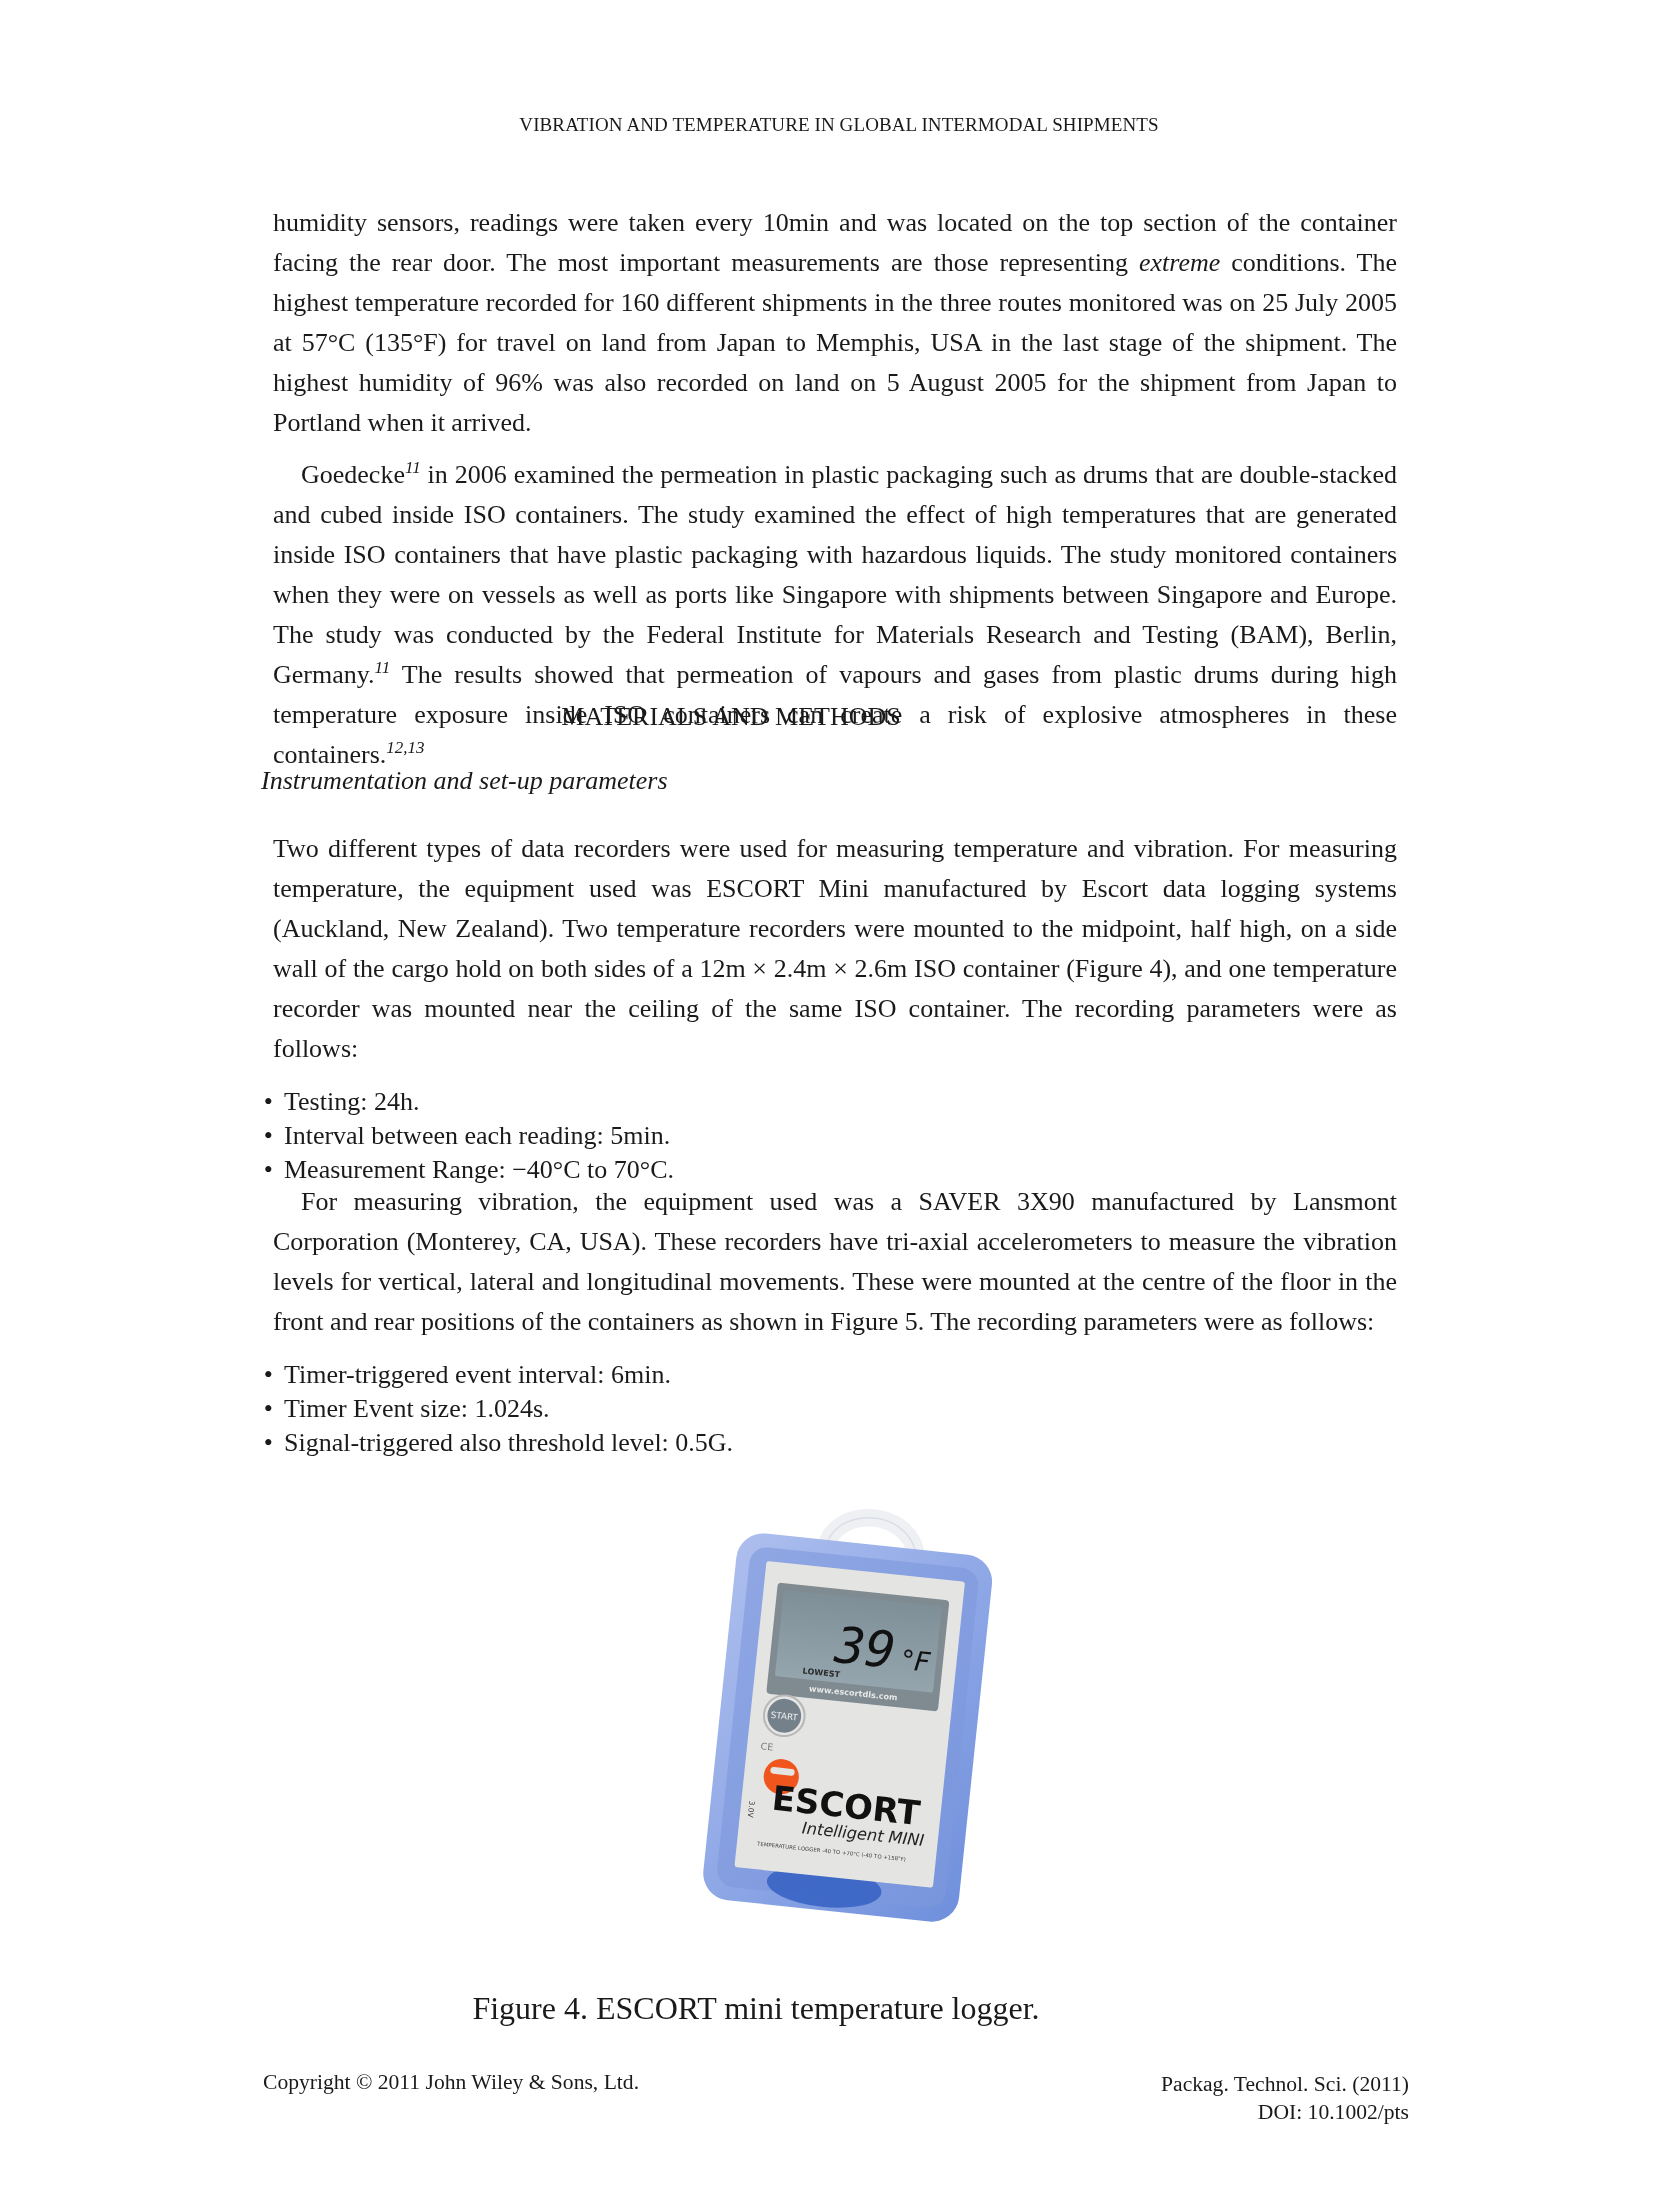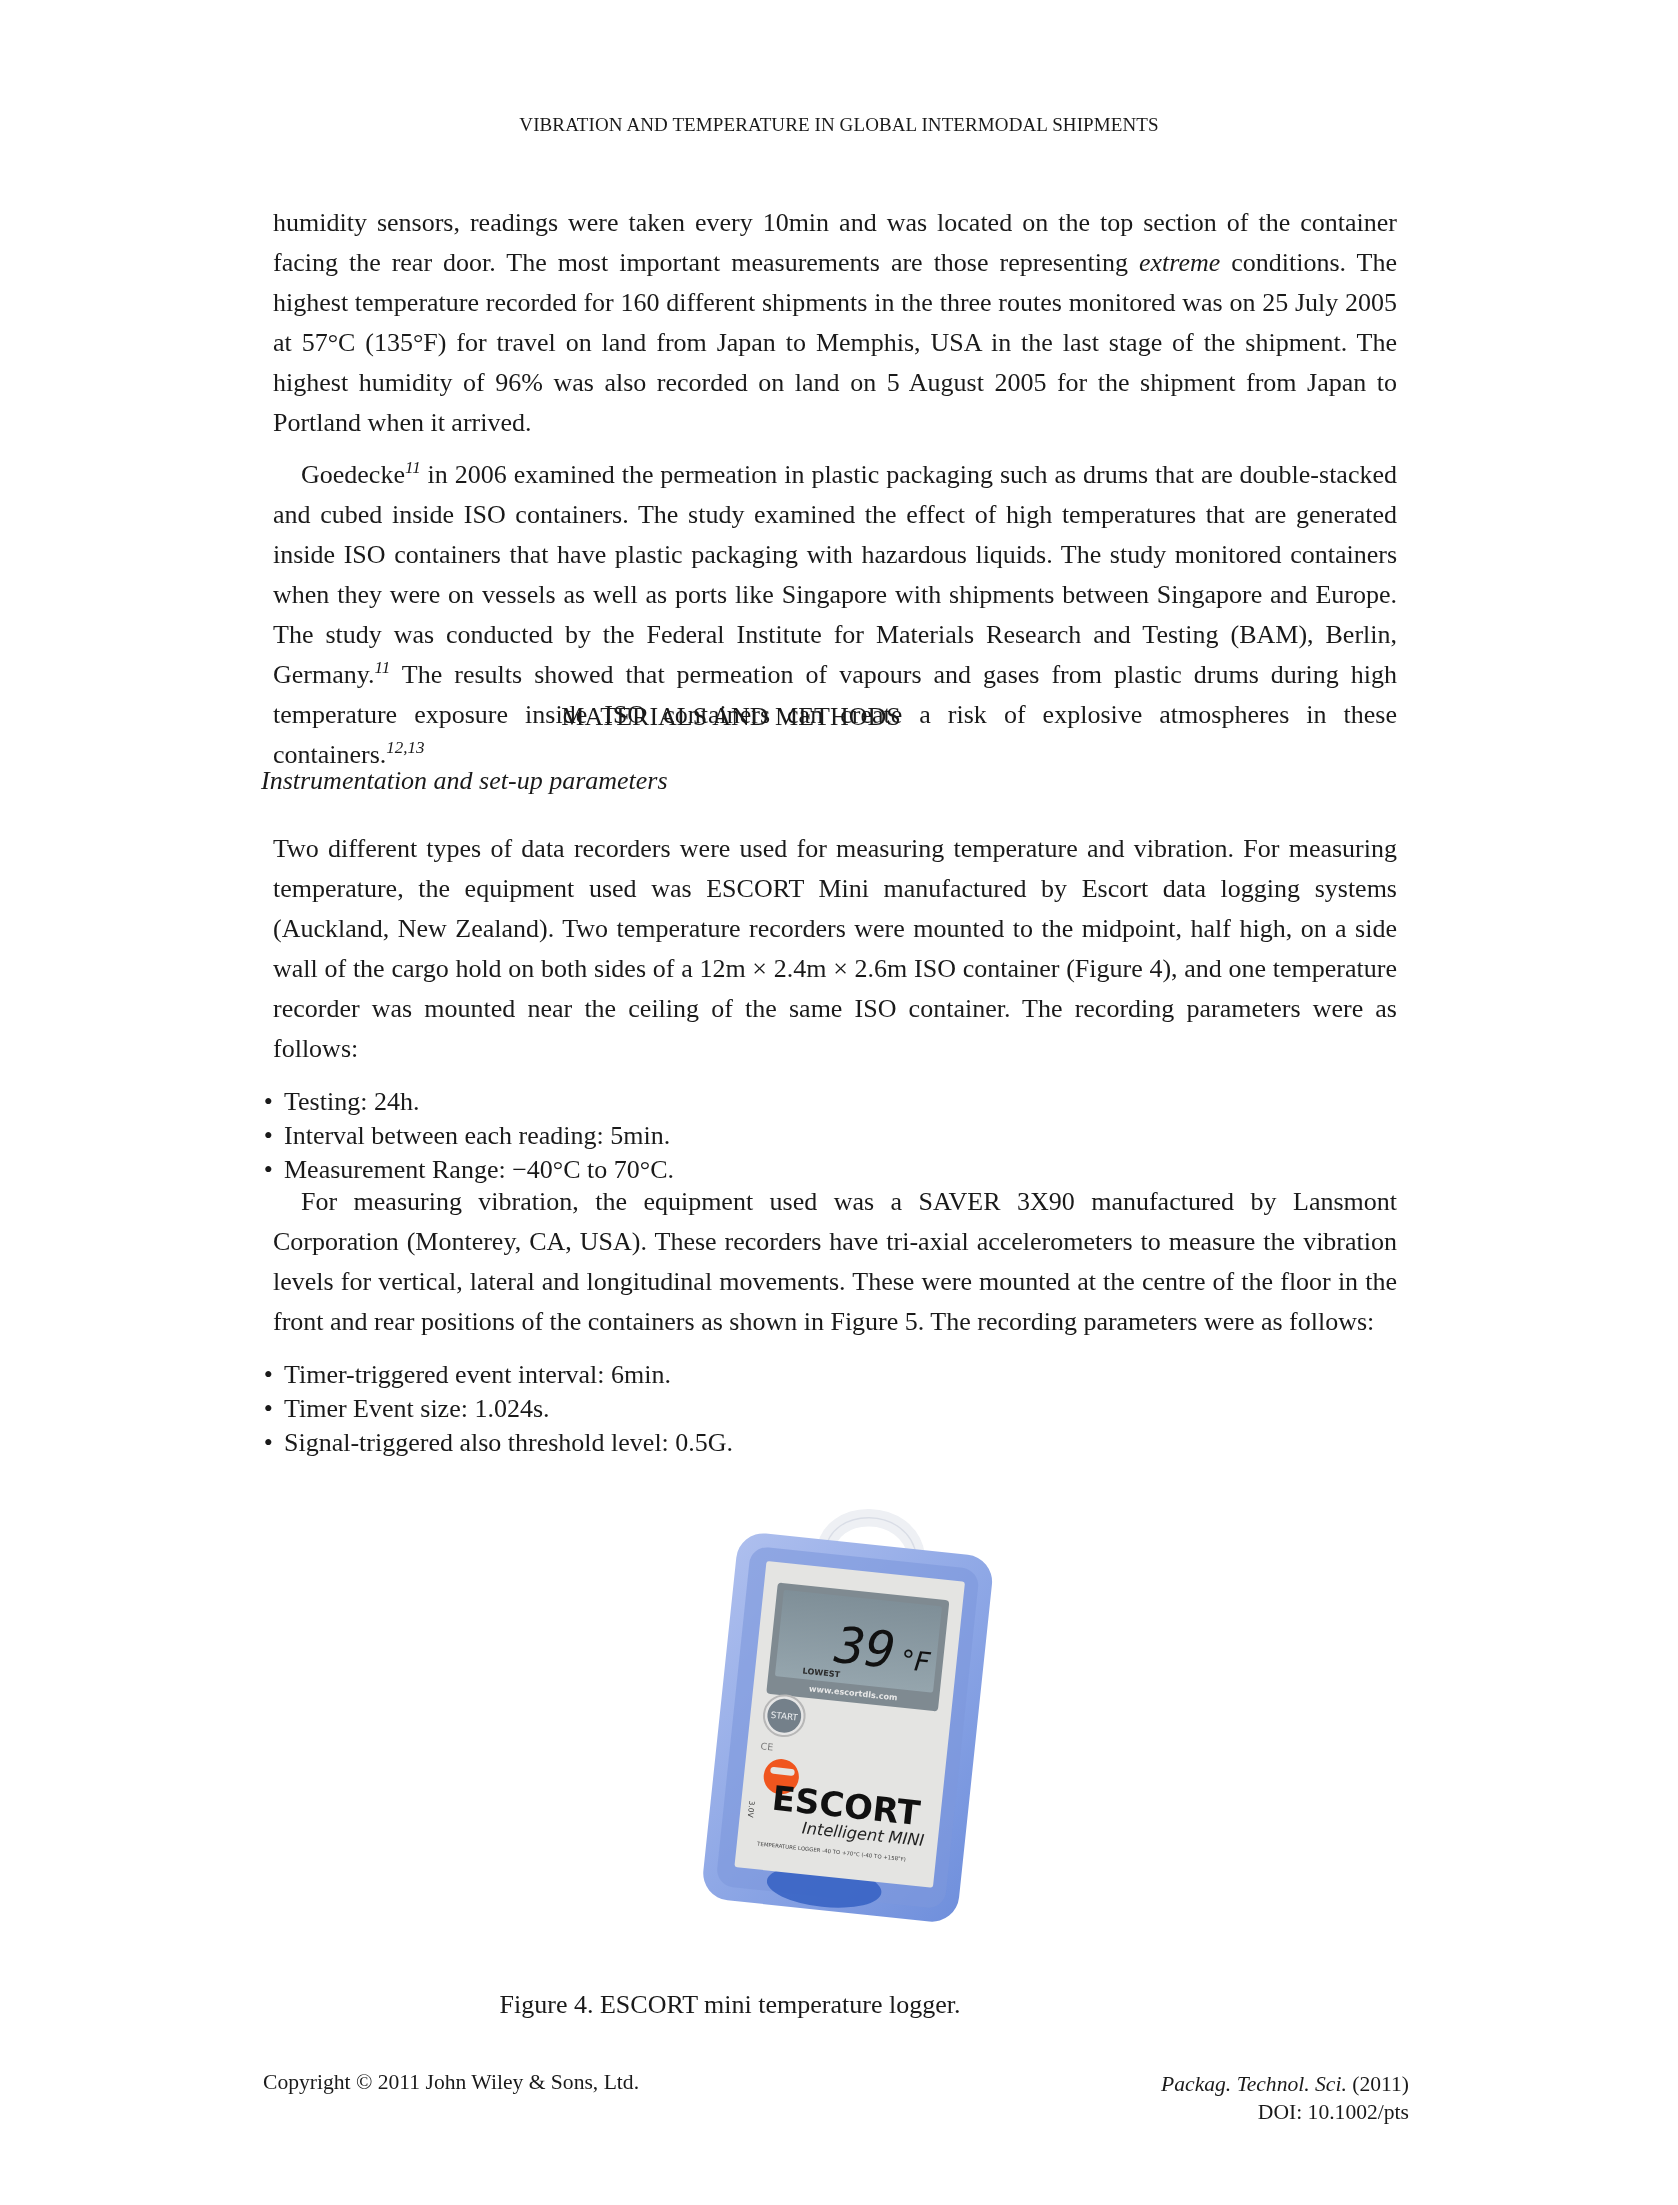--- a/index.html
+++ b/index.html
@@ -72,37 +72,38 @@
       top: 1492px;
       width: 352px;
       height: 460px;
     }
     .caption {
       position: absolute;
       top: 1990px;
       left: 0;
       width: 1460px;
       text-align: center;
-      font-size: 26px;
+      font-size: 32px;
+      padding-left: 26px;
     }
     .footer-left {
       position: absolute;
       top: 2070px;
       left: 263px;
       font-size: 21.6px;
     }
     .footer-right {
       position: absolute;
       top: 2070px;
       right: 269px;
       font-size: 21.6px;
       text-align: right;
       line-height: 28px;
     }
-    .footer-right .journal { font-style: italic; }
+    .footer-right .journal { }
     em { font-style: italic; }
   </style>
 </head>
 <body>
 
 <div class="running-head">VIBRATION AND TEMPERATURE IN GLOBAL INTERMODAL SHIPMENTS</div>
 
 <div class="column col-1">
   <p class="para"><span>humidity sensors, readings were taken every 10min and was located on the top section of the container facing the rear door. The most important measurements are those representing </span><em>extreme</em><span> conditions. The highest temperature recorded for 160 different shipments in the three routes monitored was on 25 July 2005 at 57°C (135°F) for travel on land from Japan to Memphis, USA in the last stage of the shipment. The highest humidity of 96% was also recorded on land on 5 August 2005 for the shipment from Japan to Portland when it arrived.</span></p>
   <p class="para indent"><span>Goedecke</span><sup>11</sup><span> in 2006 examined the permeation in plastic packaging such as drums that are double-stacked and cubed inside ISO containers. The study examined the effect of high temperatures that are generated inside ISO containers that have plastic packaging with hazardous liquids. The study monitored containers when they were on vessels as well as ports like Singapore with shipments between Singapore and Europe. The study was conducted by the Federal Institute for Materials Research and Testing (BAM), Berlin, Germany.</span><sup>11</sup><span> The results showed that permeation of vapours and gases from plastic drums during high temperature exposure inside ISO containers can create a risk of explosive atmospheres in these containers.</span><sup>12,13</sup></p>

